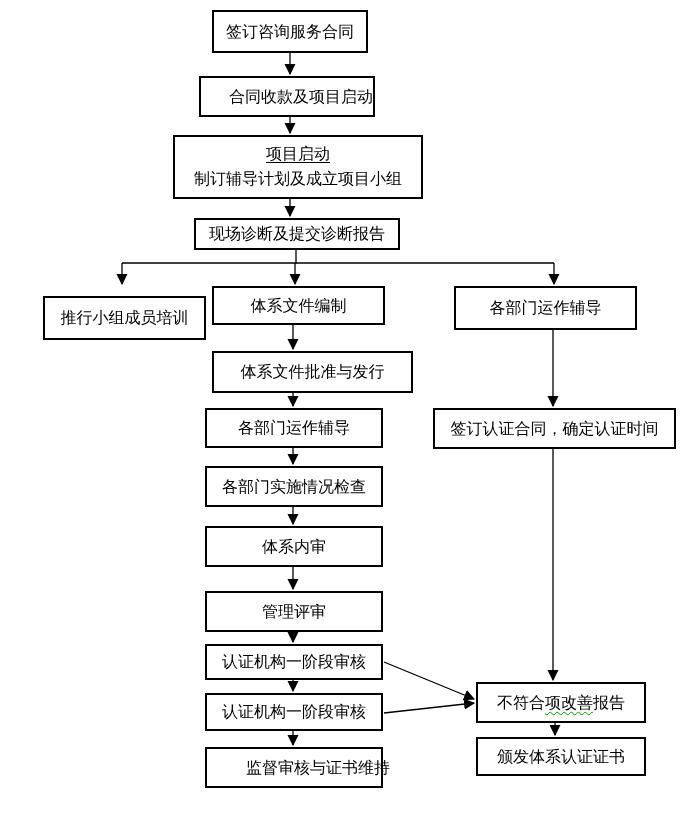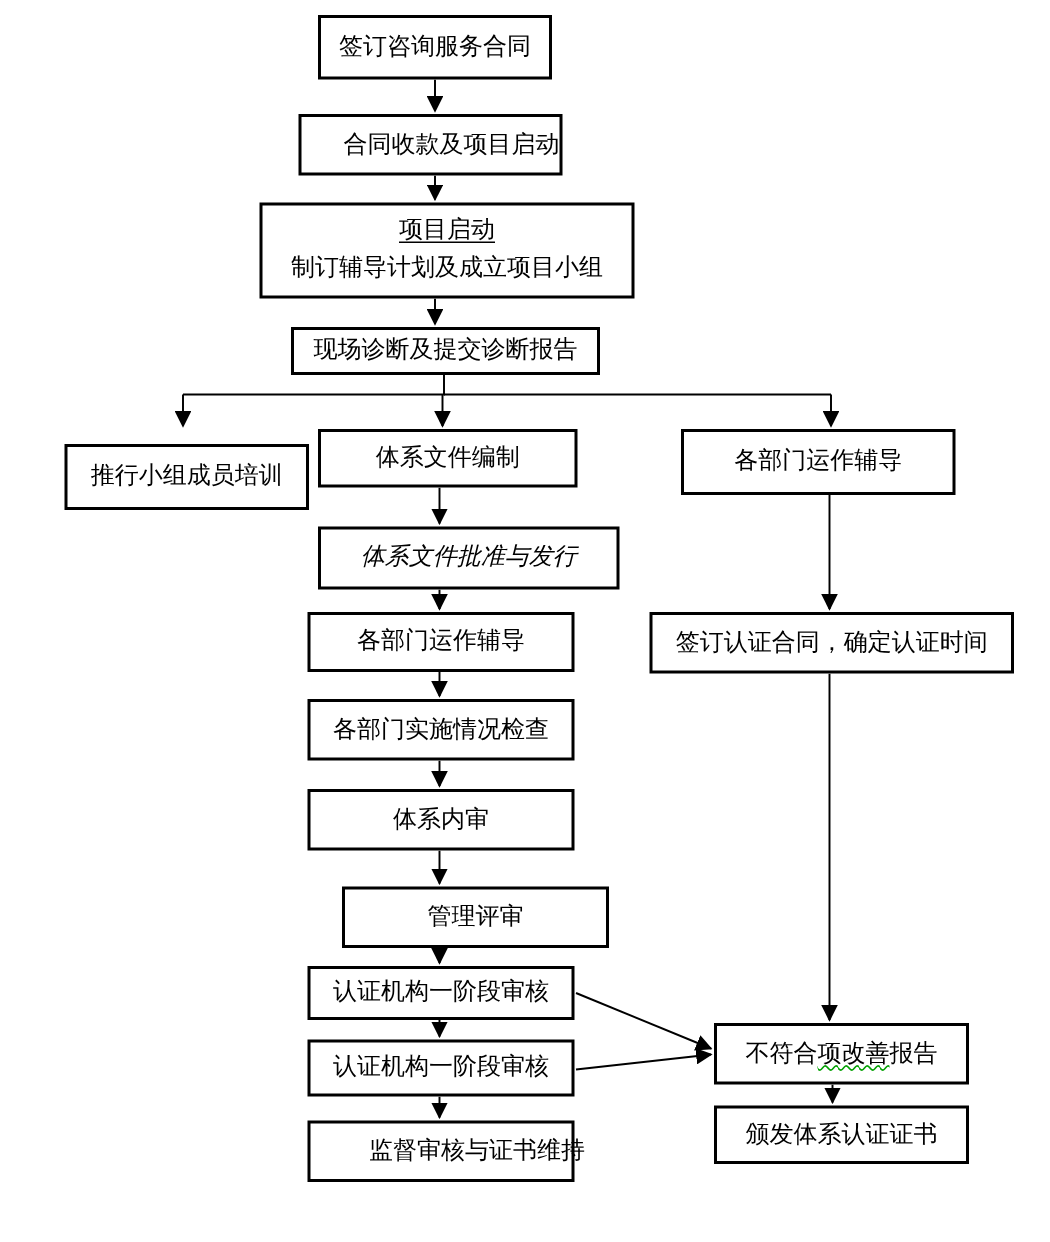--- a/index.html
+++ b/index.html
@@ -32,26 +32,26 @@
     text-underline-offset:3px;
   }
   
   .n1 {left:212px;top:10px; width:156px;height:43px;}
   .n2 {left:199px;top:76px; width:176px;height:41px;justify-content:flex-end;}
   .n3 {left:173px;top:135px;width:250px;height:64px;}
   .n4 {left:194px;top:218px;width:206px;height:32px;}
   .n5 {left:43px; top:296px;width:163px;height:44px;}
   .n6 {left:212px;top:286px;width:173px;height:39px;}
   .n7 {left:454px;top:286px;width:183px;height:44px;}
-  .n8 {left:212px;top:351px;width:201px;height:42px;font-style:italic;}
+  .n8 {left:212px;top:351px;width:201px;height:42px;}
   .n9 {left:205px;top:408px;width:178px;height:40px;}
   .n10{left:433px;top:408px;width:243px;height:41px;}
   .n11{left:205px;top:466px;width:178px;height:41px;}
   .n12{left:205px;top:526px;width:178px;height:41px;text-align:center;}
-  .n13{left:205px;top:591px;width:178px;height:41px;margin-left:23px;}
+  .n13{left:205px;top:591px;width:178px;height:41px;}
   .n14{left:205px;top:644px;width:178px;height:36px;}
   .n15{left:205px;top:693px;width:178px;height:38px;}
   .n16{left:205px;top:747px;width:178px;height:41px;padding-left:48px;}
   .n17{left:476px;top:682px;width:170px;height:41px;}
   .n18{left:476px;top:737px;width:170px;height:39px;}
 </style>
 </head>
 <body>
 
 <div class="canvas">

